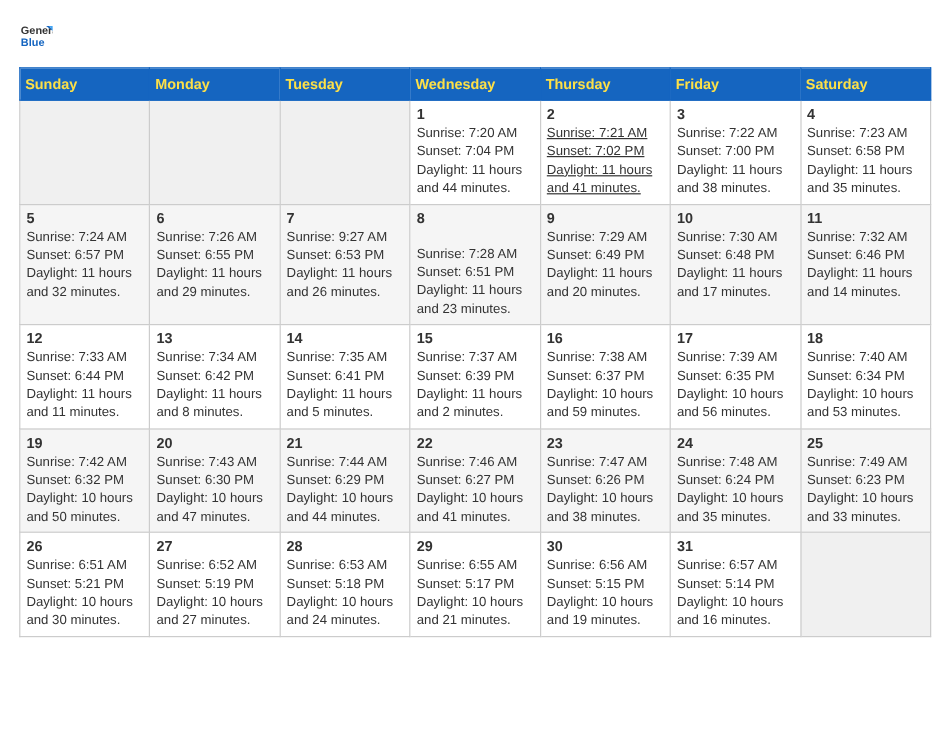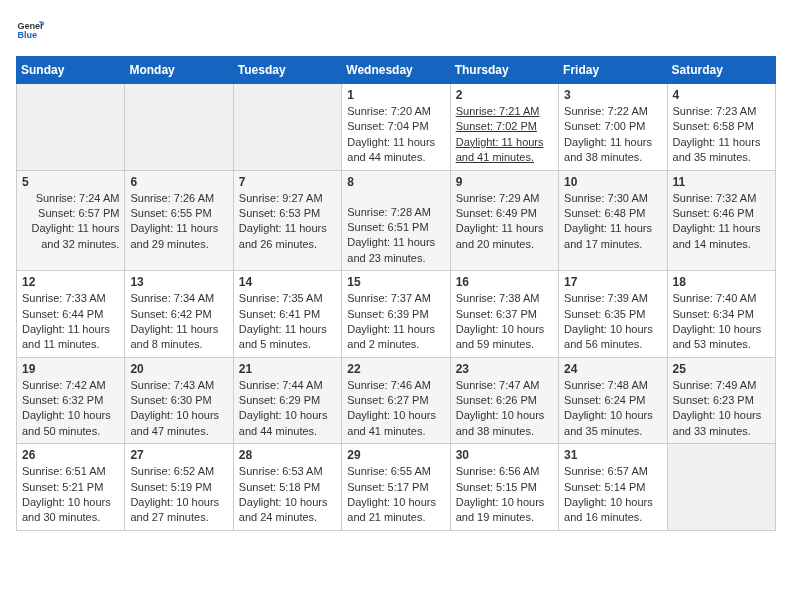--- a/index.html
+++ b/index.html
@@ -38,21 +38,21 @@
       font-size: 14px;
       color: #555;
     }
     .calendar {
       width: 100%;
       border-collapse: collapse;
       border: 1px solid #ccc;
     }
     .calendar th {
       background-color: #1565c0;
-      color: #ffffff;
+      color: #fde047;
       font-size: 12px;
       font-weight: bold;
       padding: 6px 4px;
       text-align: left;
       border: 1px solid #1565c0;
     }
     .calendar td {
       vertical-align: top;
       padding: 4px 5px;
       font-size: 10px;
@@ -141,21 +141,21 @@
         <td>
           <span class="day-number">4</span>
           <div class="day-info" style="white-space: pre-line;">Sunrise: 7:23 AM
 Sunset: 6:58 PM
 Daylight: 11 hours and 35 minutes.</div>
         </td>
       </tr>
       <tr>
         <td>
           <span class="day-number">5</span>
-          <div class="day-info" style="white-space: pre-line; text-align: right;">Sunrise: 7:24 AM
+          <div class="day-info" style="white-space: pre-line;">Sunrise: 7:24 AM
 Sunset: 6:57 PM
 Daylight: 11 hours and 32 minutes.</div>
         </td>
         <td>
           <span class="day-number">6</span>
           <div class="day-info" style="white-space: pre-line;">Sunrise: 7:26 AM
 Sunset: 6:55 PM
 Daylight: 11 hours and 29 minutes.</div>
         </td>
         <td>

